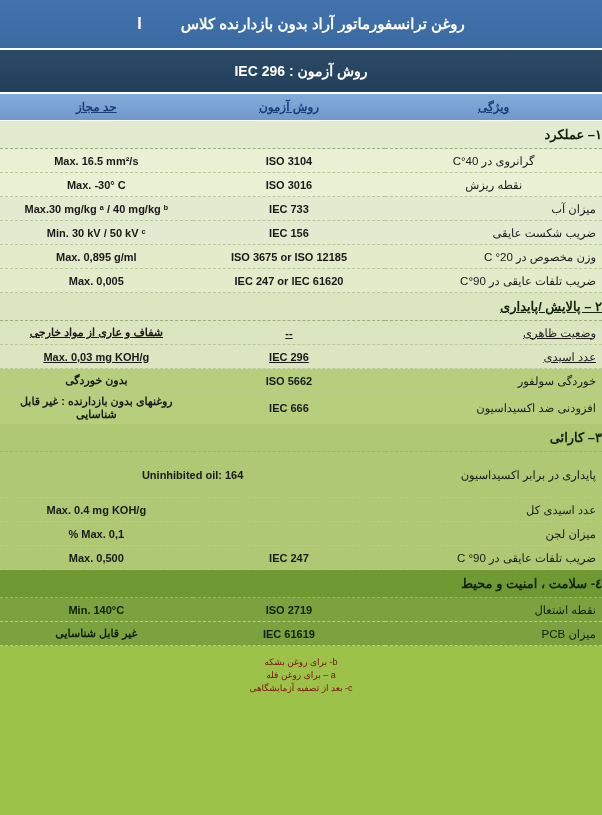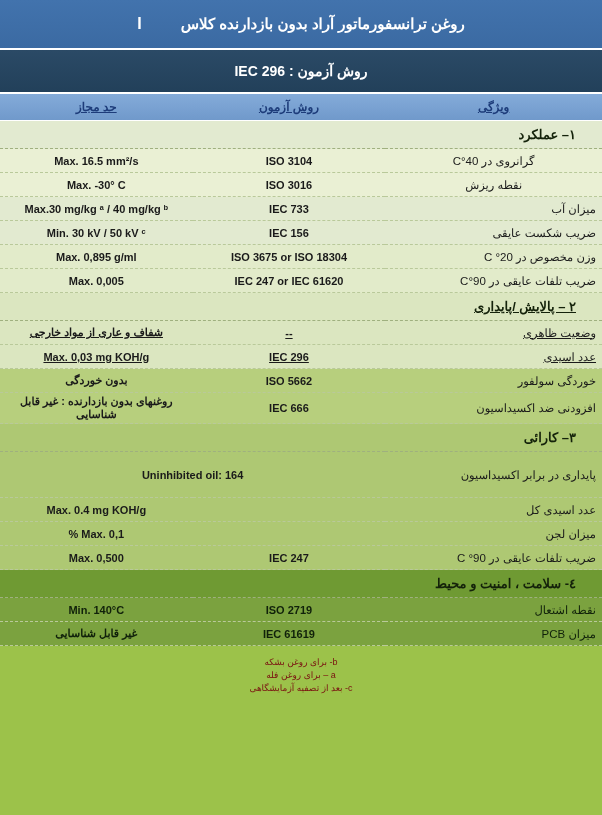--- a/index.html
+++ b/index.html
@@ -72,21 +72,21 @@
   }
   td.label{ text-align:right; font-size:11.5px; }
   td.val,td.meth{ font-weight:bold; }
   td.val{ font-size:11px; }
   td.meth{ font-size:11px; }
 
   
   tr.section td{
     font-size:13px;font-weight:bold;
     text-align:right;
-    padding-right:26px;
+    padding-right:0;
     border-bottom:1px dashed #9fb07f;
     height:28px;
     color:#14220a;
   }
 
   
   .g1 td{ background:#eaf0d4;text-align:center; }
   .g1s td{ background:#e2ead0; }
   .g2 td{ background:#e2ebca;margin-left:24px; }
   .g2s td{ background:#dbe6c0;text-decoration:underline; }
@@ -159,21 +159,21 @@
         <td class="meth">IEC 733</td>
         <td class="val">Max.30 mg/kg ᵃ / 40 mg/kg ᵇ</td>
       </tr>
       <tr class="g1s">
         <td class="label">ضریب شکست عایقی</td>
         <td class="meth">IEC 156</td>
         <td class="val">Min. 30 kV / 50 kV ᶜ</td>
       </tr>
       <tr class="g2">
         <td class="label">وزن مخصوص در  C °20</td>
-        <td class="meth">ISO 3675 or ISO 18304</td>
+        <td class="meth">ISO 3675 or ISO 12185</td>
         <td class="val">Max. 0,895 g/ml</td>
       </tr>
       <tr class="g2">
         <td class="label">ضریب تلفات عایقی در 90°C</td>
         <td class="meth">IEC 247 or IEC 61620</td>
         <td class="val">Max. 0,005</td>
       </tr>
 
       <tr class="section g2s">
         <td colspan="3">٢ – پالایش  /پایداری</td>

